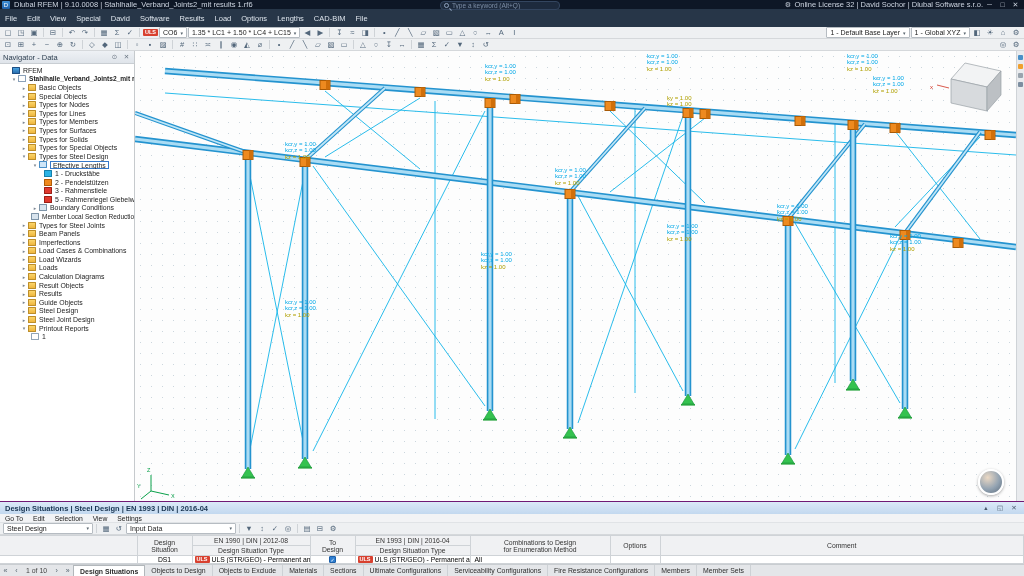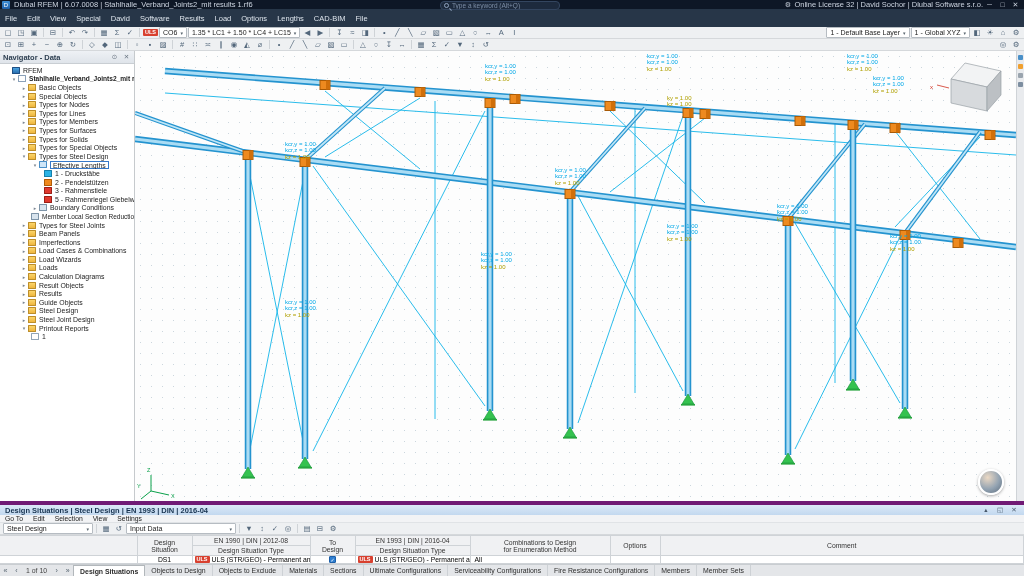--- a/index.html
+++ b/index.html
@@ -29,21 +29,21 @@
   .sep{width:1px;height:9px;background:#cfd3d7;margin:0 2px;flex:none}
   .combo{display:inline-flex;align-items:center;background:#fff;border:1px solid #b6bcc2;height:11px;font-size:7px;padding:0 3px;gap:3px;color:#222;white-space:nowrap;border-radius:1px}
   .combo .car{font-size:5px;color:#5a6670}
   .badge{background:#d8402f;color:#fff;font-size:5.5px;font-weight:bold;padding:0 2px;border-radius:1px;line-height:7px;height:7px;display:inline-block}
   .spacer{flex:1}
 
   
   #main{flex:none;height:450px;display:flex}
   #navigator{width:135px;background:#fff;border-right:1px solid #c6cacd;display:flex;flex-direction:column}
   #navtitle{height:13px;background:linear-gradient(#eef1f5,#dfe4ea);border-bottom:1px solid #c9ced3;display:flex;align-items:center;font-size:7.5px;color:#333;padding:0 3px;gap:3px}
-  #navtitle .t{font-weight:bold;color:#2c3e50}
+  #navtitle .t{font-weight:normal;color:#2c3e50}
   #navtitle .ni{margin-left:auto}
   #navtitle .ni,#navtitle .ni2{font-size:6.5px;color:#6a7683;width:9px;text-align:center}
   #tree{flex:1;overflow:hidden;padding-top:2px}
   .trow{display:flex;align-items:center;height:8.6px;font-size:6.9px;color:#1c1c1c;white-space:nowrap;overflow:hidden}
   .trow .arr{width:8px;flex:none;font-size:5px;color:#7b8692;text-align:center}
   .tic{width:8px;height:7px;flex:none;margin-right:3px;border-radius:0.5px}
   .ic-folder{background:linear-gradient(#fbd56b,#efb63e);border:1px solid #bd8e2a}
   .ic-cube{background:linear-gradient(#4aa3e0,#2a6fb0);border:1px solid #1d4f85}
   .ic-file{background:#fff;border:1px solid #8aa0b8}
   .ic-el{background:#cfe6f7;border:1px solid #4a90c8}
@@ -65,21 +65,21 @@
   .br{stroke:#12b4e9;stroke-width:0.9;fill:none}
   .vlabel{position:absolute;display:flex;flex-direction:column;font-size:6px;line-height:6.4px;white-space:nowrap;pointer-events:none}
   .vlabel .lc{color:#00a8e8}
   .vlabel .ly{color:#b0a000}
   .vlabel.yl .lc{color:#b0a000}
   #avatar{position:absolute;right:12px;bottom:6px;width:26px;height:26px;border-radius:50%;background:radial-gradient(circle at 35% 30%,#ecd9c4,#93a3b2 55%,#5c6c7c);border:2px solid #fff;box-shadow:0 1px 3px rgba(0,0,0,.35)}
   #rightstrip{width:8px;background:#e9ebee;border-left:1px solid #cfd3d7;display:flex;flex-direction:column;align-items:center;padding-top:4px;gap:4px}
   #rightstrip .rsb{width:5px;height:5px;border-radius:1px}
 
   
-  #bottompanel{height:63px;border-top:4px solid #701a75;display:flex;flex-direction:column;background:#d946ef}
+  #bottompanel{height:63px;border-top:1px solid #701a75;display:flex;flex-direction:column;background:#d946ef}
   #bptitle{height:13px;background:linear-gradient(#dce9f8,#c2d8ef);display:flex;align-items:center;font-size:7.5px;font-weight:bold;color:#16324f;padding:0 5px;gap:4px}
   #bptitle .pi{margin-left:auto}
   #bptitle .pi,#bptitle .pi2{font-weight:normal;font-size:6.5px;color:#47586b;width:10px;text-align:center}
   #bpmenu{height:9px;background:#f2f3f5;border-bottom:1px solid #e0e3e6;display:flex;align-items:center;font-size:6.8px;color:#222}
   #bpmenu span{padding:0 5px}
   #bptoolbar{height:13px;background:#eef0f2;border-bottom:1px solid #d5d8db;display:flex;align-items:center;padding:0 3px;gap:1px}
   table{border-collapse:collapse;table-layout:fixed;width:1024px;font-size:6.8px}
   td{border:1px solid #cfd3d7;padding:0 2px;overflow:hidden;white-space:nowrap}
   tr.h td{background:#f0f1f3;color:#333;text-align:center;height:10px;line-height:8px}
   tr.h .two{line-height:7px}
@@ -97,21 +97,21 @@
   .btab{display:flex;align-items:center;padding:0 6px;border-right:1px solid #cdd1d5;color:#2c2c2c}
   .btab.active{background:#fff;border:1px solid #b2b7bb;border-bottom:none;font-weight:bold}
 </style>
 </head>
 <body>
 
 <div id="app">
 
   <div id="titlebar">
     <div id="logo">D</div>
-    <div id="apptitle">Dlubal RFEM | 6.07.0008 | Stahlhalle_Verband_Joints2_mit results 1.rf6</div>
+    <div id="apptitle">Dlubal RFEM | 9.10.0008 | Stahlhalle_Verband_Joints2_mit results 1.rf6</div>
     <div id="searchbox">
       <span class="mag"></span>
       <input placeholder="Type a keyword (Alt+Q)" style="">
     </div>
     <div class="tright">
       <span class="winbtn">⚙</span>
       <span>Online License 32 | David Sochor | Dlubal Software s.r.o.</span>
       <span class="winbtn">─</span>
       <span class="winbtn">□</span>
       <span class="winbtn close">✕</span>

